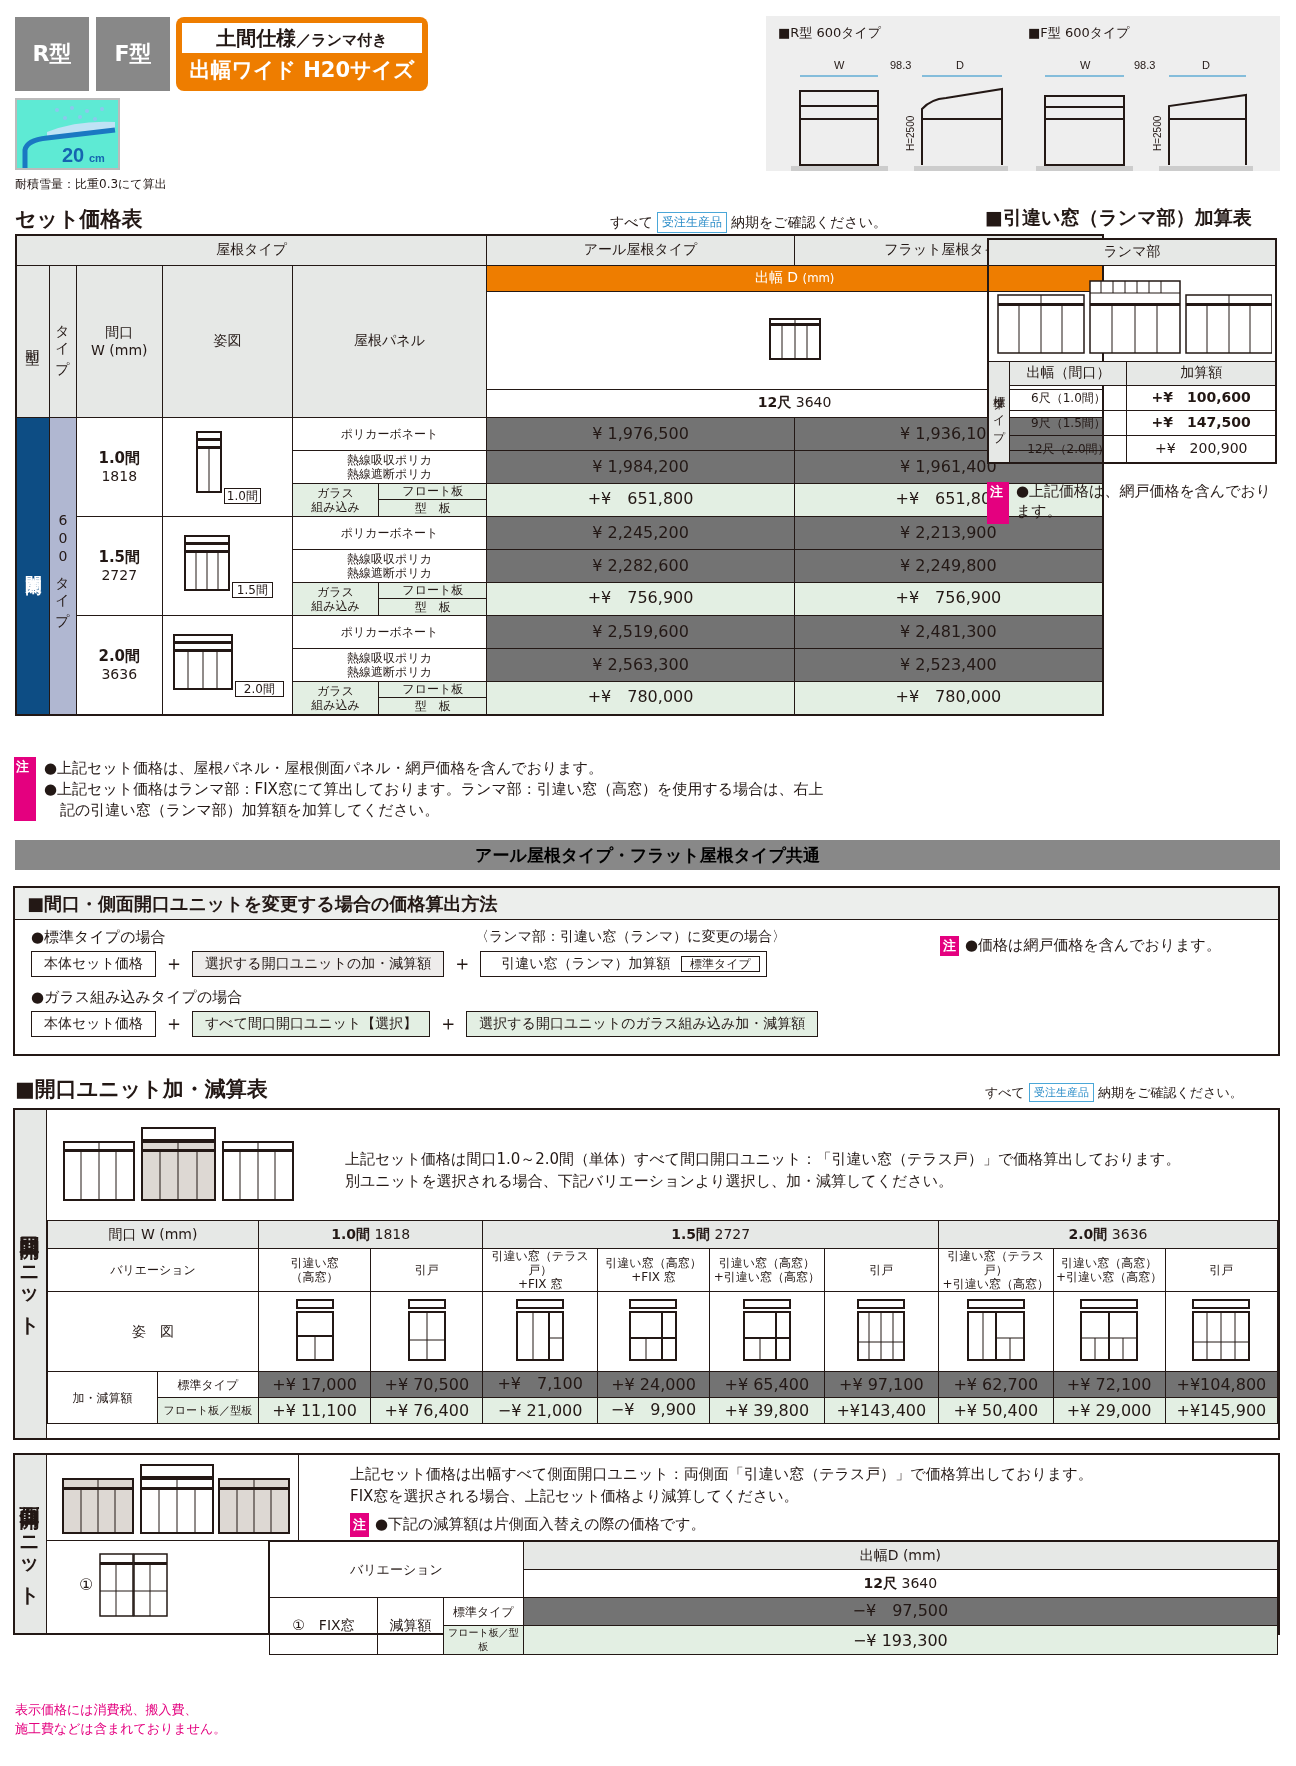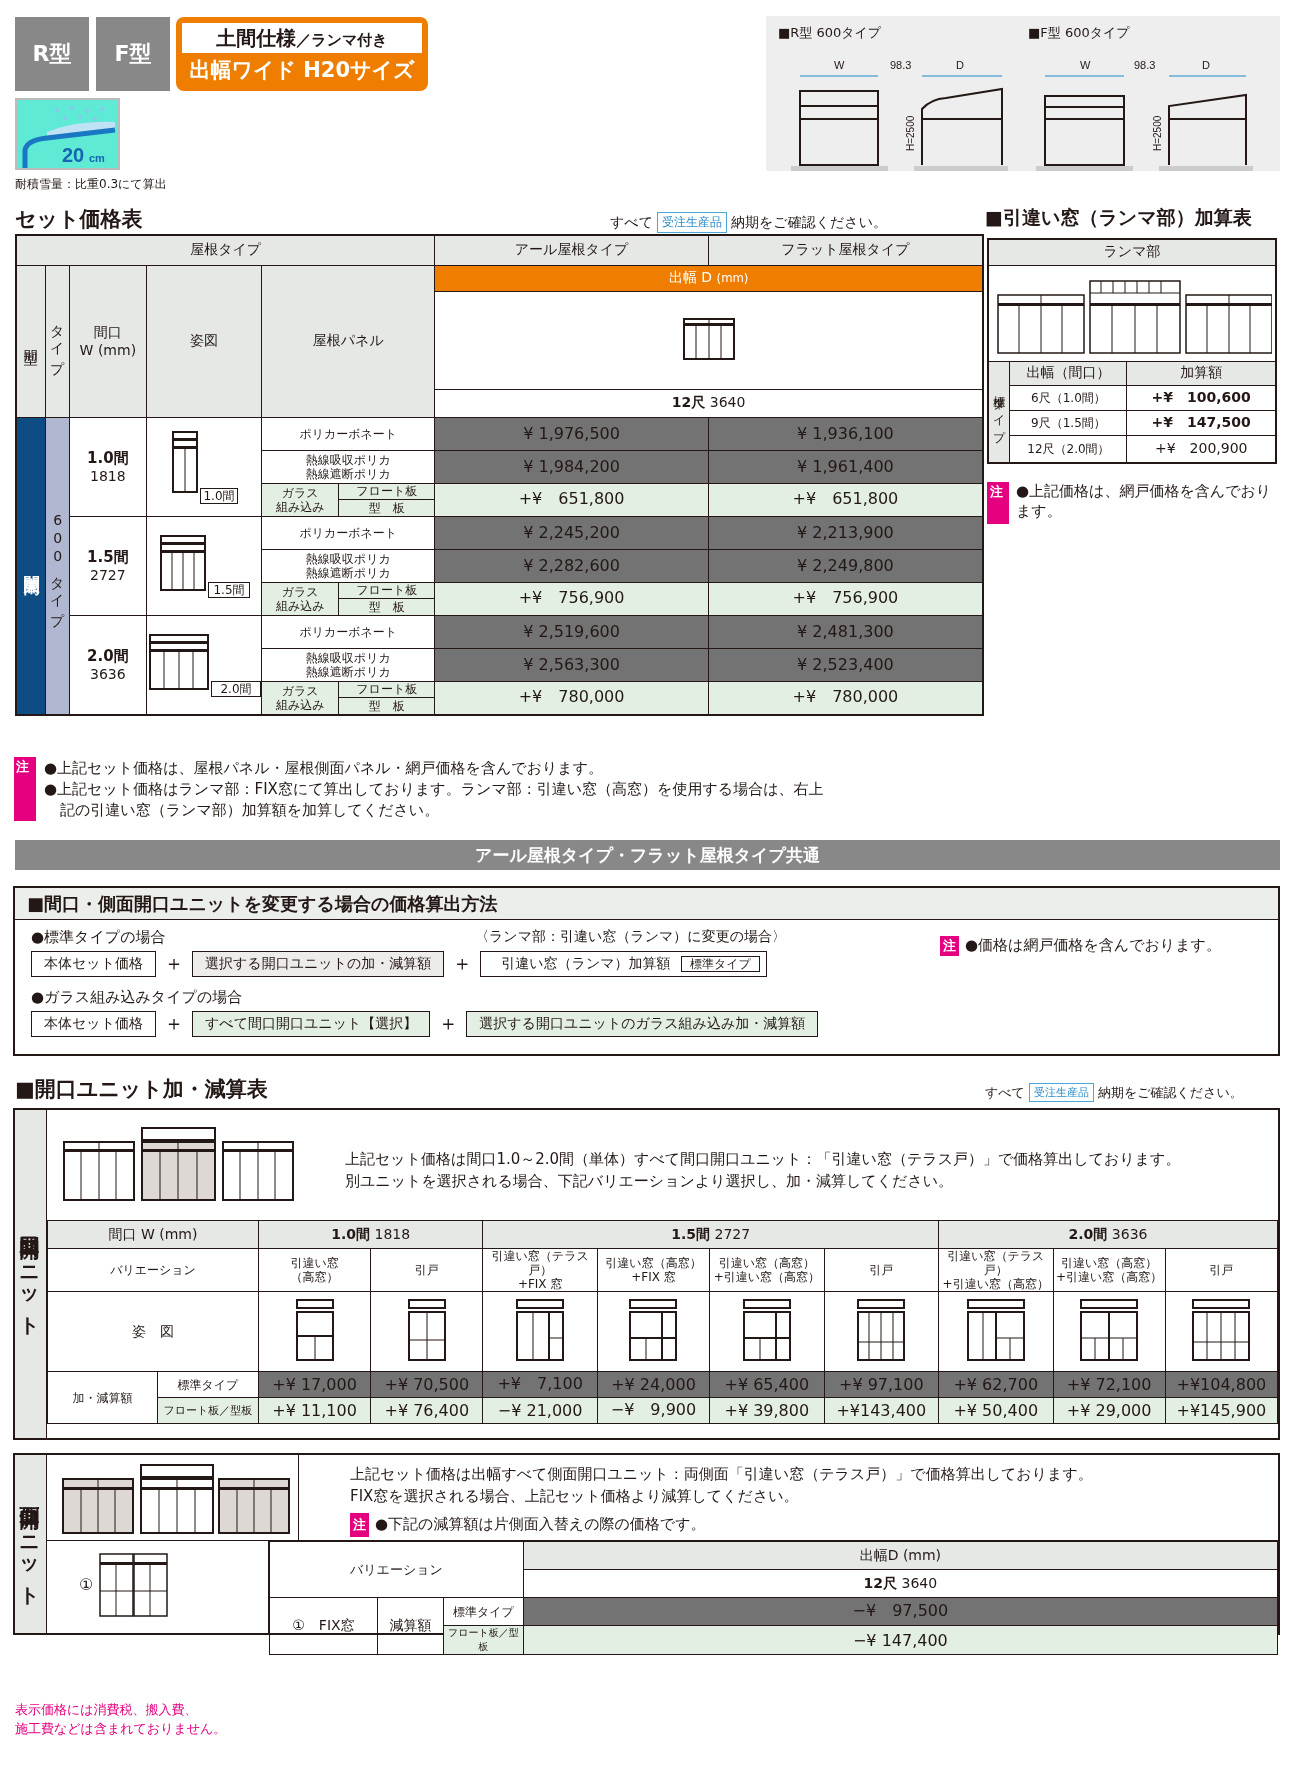--- a/index.html
+++ b/index.html
@@ -25,21 +25,21 @@
 .blue{background:#737373}
 .green{background:#e3efe3}
 .orange{background:#ee7d00;color:#fff}
 .navy{background:#0d4d84;color:#fff}
 .lav{background:#b0b7d1}
 .vtxt{writing-mode:vertical-rl;text-orientation:upright;letter-spacing:2px}
 .price{font-size:16px}
 .small{font-size:12px;line-height:14px}
 .chu{display:inline-block;background:#e4007f;color:#fff;font-weight:bold;font-size:13px;padding:1px 3px;margin-right:6px}
 .redbar{position:absolute;background:#e4007f}
-.graybar{position:absolute;left:15px;top:840px;width:1265px;height:30px;background:#888;color:#ffffff;font-weight:bold;font-size:17px;display:flex;align-items:center;justify-content:center}
+.graybar{position:absolute;left:15px;top:840px;width:1265px;height:30px;background:#888;color:#000000;font-weight:bold;font-size:17px;display:flex;align-items:center;justify-content:center}
 .calc-box{position:absolute;left:13px;top:886px;width:1267px;height:170px;border:2px solid #231815}
 .calc-box .hdr{background:#eceeec;height:32px;border-bottom:1px solid #231815;font-size:18px;font-weight:bold;padding:4px 12px}
 .cbox{display:inline-block;border:1px solid #231815;padding:3px 12px;font-size:14px;font-weight:normal;background:#fff}
 .cbox.g{background:#eeeceb}
 .cbox.gr{background:#e3efe3}
 .plus{font-size:20px;margin:0 8px}
 .framebox{border:2px solid #231815}
 .pink{color:#e4007f}
 </style>
 </head>
@@ -115,21 +115,21 @@
   </svg>
 </div>
 
 <div class="sec-title" style="left:15px;top:205px">セット価格表</div>
 <div class="note-right" style="left:610px;top:212px">
   <span>すべて</span>
   <span class="juchu">受注生産品</span>
   <span>納期をご確認ください。</span>
 </div>
 
-<table class="abs" style="left:15px;top:234px;width:969px;border:2px solid #231815">
+<table class="abs" style="left:15px;top:234px;width:1089px;border:2px solid #231815">
   <colgroup>
       <col style="width:28px">
       <col style="width:22px">
       <col style="width:72px">
       <col style="width:108px">
       <col style="width:162px">
       <col style="width:256px">
       <col style="width:257px">
     </colgroup>
   <tbody>
@@ -649,21 +649,21 @@
       <td><b>12尺</b> <span>3640</span></td>
     </tr>
     <tr style="height:28px">
       <td rowspan="2"><span>①</span>　<span>FIX窓</span></td>
       <td rowspan="2">減算額</td>
       <td class="small">標準タイプ</td>
       <td class="blue price">−¥　97,500</td>
     </tr>
     <tr style="height:28px">
       <td class="green small" style="font-size:10px">フロート板／型板</td>
-      <td class="green price">−¥ 147,400</td>
+      <td class="green price">−¥ 193,300</td>
     </tr>
   </tbody>
     </table>
 </div>
 
 <div class="abs pink" style="left:15px;top:1700px;font-size:13px;line-height:19px">
   <div>表示価格には消費税、搬入費、</div>
   <div>施工費などは含まれておりません。</div>
 </div>
 

